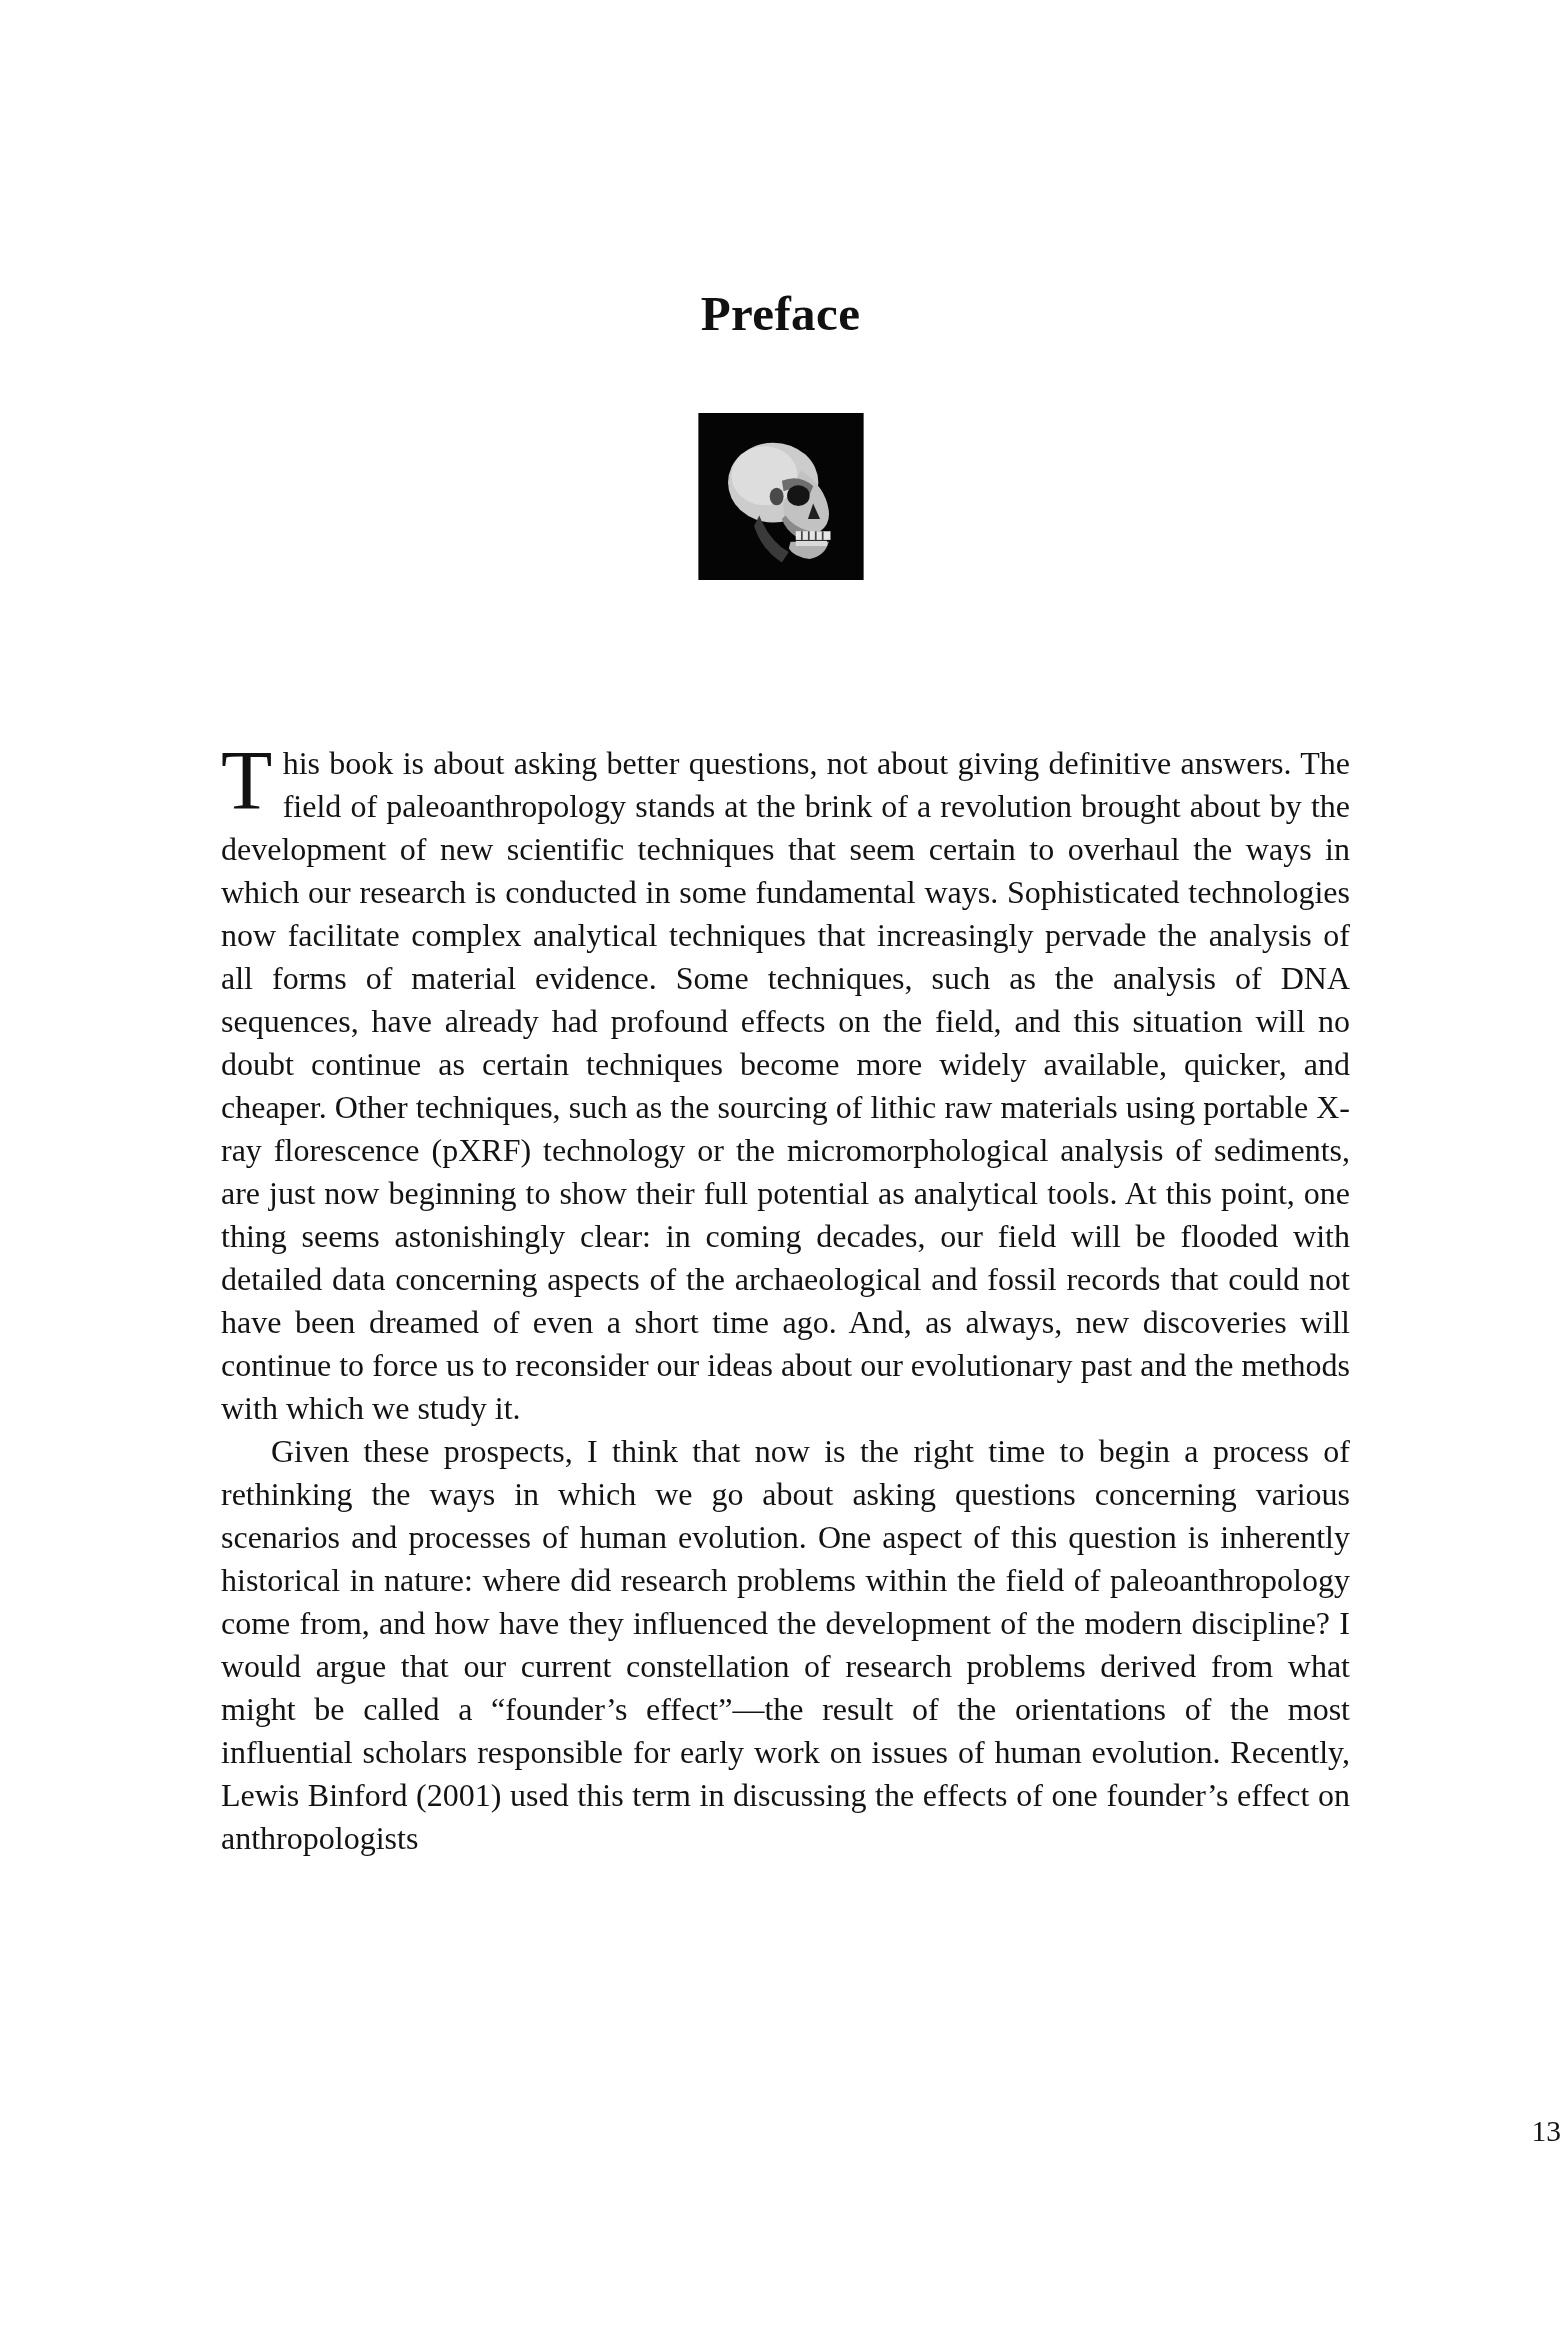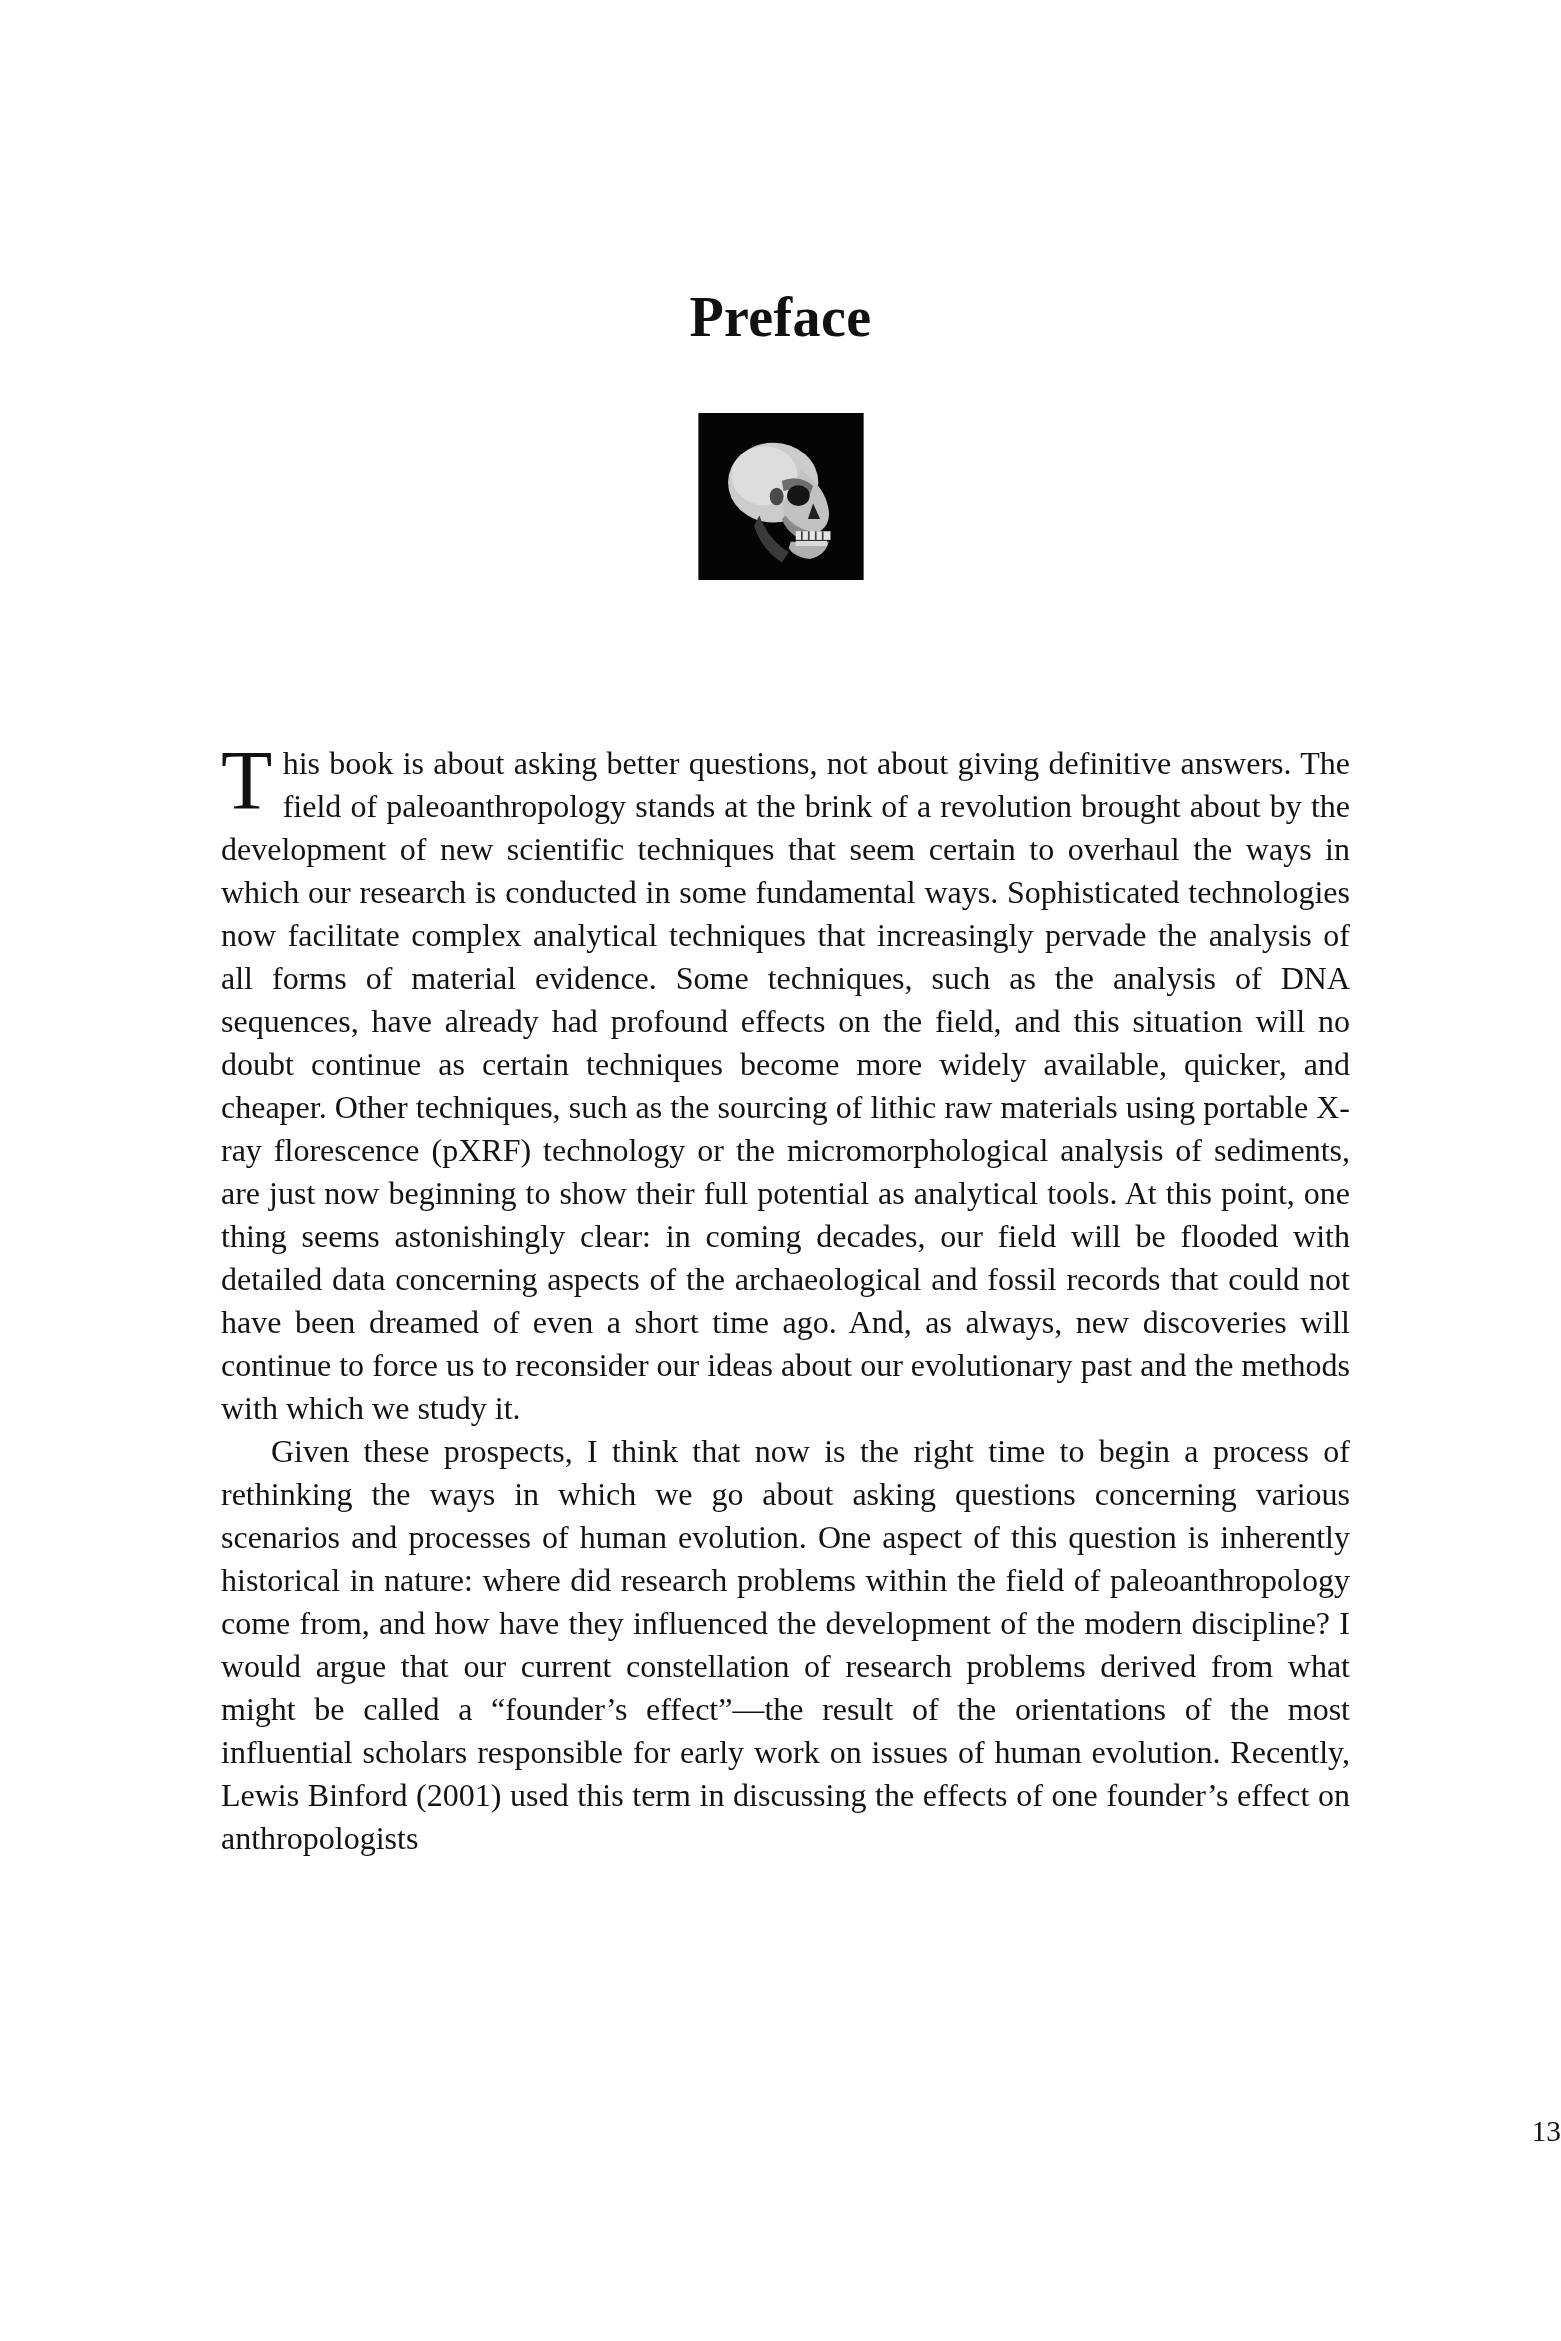--- a/index.html
+++ b/index.html
@@ -16,21 +16,21 @@
     color: #131313;
     overflow: hidden;
   }
   .page-title {
     position: absolute;
     top: 285px;
     left: 0;
     width: 100%;
     margin: 0;
     text-align: center;
-    font-size: 56px;
+    font-size: 49px;
     font-weight: bold;
     letter-spacing: 0.4px;
     color: #111111;
   }
   .ornament {
     position: absolute;
     top: 413px;
     left: 50%;
     transform: translateX(-50%);
     width: 165px;

